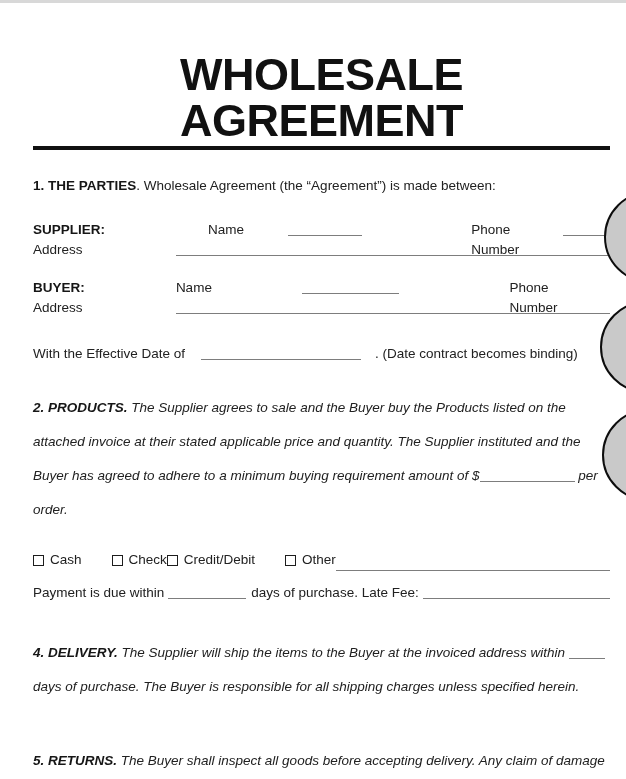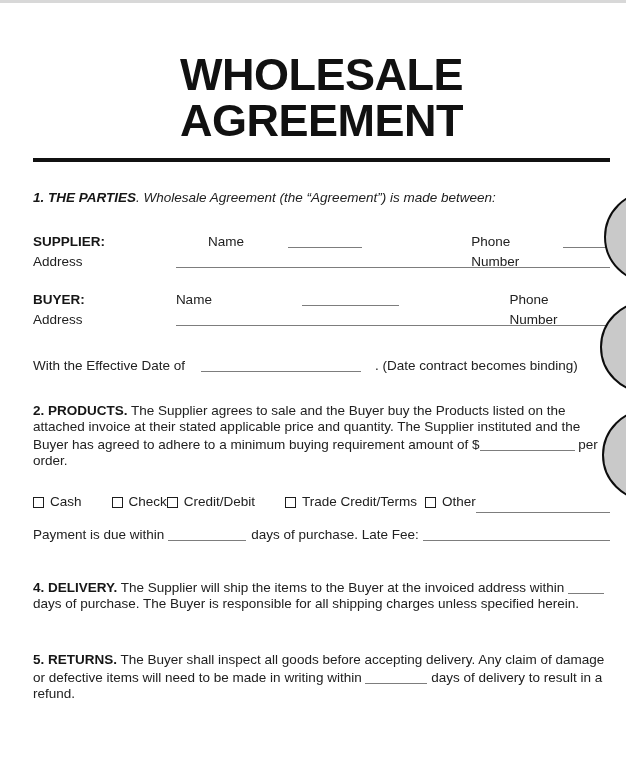--- a/index.html
+++ b/index.html
@@ -24,48 +24,48 @@
     margin-bottom: 26px;
   }
   .doc-title span {
     display: inline-block;
     font-size: 45px;
     line-height: 46px;
     font-weight: bold;
     letter-spacing: -0.5px;
     color: #111;
     border-bottom: 4px solid #111;
-    padding: 0 4px 14px 4px;
+    padding: 0 4px 2px 4px;
   }
 
   .para { margin-bottom: 0; }
   b, .bold { font-weight: bold; color: #161616; }
 
   
   .blank {
     display: inline-block;
     border-bottom: 1.2px solid #7d7d7d;
     height: 14px;
     vertical-align: baseline;
     transform: translateY(2px);
   }
   .blank.grow { flex: 1 1 auto; }
 
   .row { display: flex; align-items: baseline; line-height: 20px; }
-  .parties-intro { margin-top: 0; margin-bottom: 24px; line-height: 20px; font-style: italic; }
+  .parties-intro { margin-top: 0; margin-bottom: 24px; line-height: 20px; }
 
   .party-block { margin-bottom: 18px; }
   .party-block .row { margin-bottom: 0; gap: 44px; }
   .party-block .row + .row { margin-top: 0; }
   .party-block .line1 { height: 20px; }
   .party-block .line2 { height: 20px; }
 
   .effective-row { margin: 26px 0 0 0; line-height: 20px; display: flex; align-items: baseline; gap: 6px; }
 
-  .section-para { margin-top: 27px; line-height: 16px; }
+  .section-para { margin-top: 27px; line-height: 34px; font-style: italic; }
   .payment-head { margin-top: 38px; line-height: 20px; }
 
   .checkbox-row { display: flex; align-items: center; margin-top: 23px; line-height: 20px; }
   .cb-item { display: flex; align-items: center; white-space: nowrap; }
   .cb-box {
     display: inline-block;
     width: 11px; height: 11px;
     border: 1.6px solid #1d1d1d;
     margin-right: 6px;
     background: #fff;
@@ -163,24 +163,20 @@
         <span>Cash</span>
       </span>
     <span class="cb-item" style="">
         <span class="cb-box"></span>
         <span>Check</span>
       </span>
     <span class="cb-item" style="margin-right:30px">
         <span class="cb-box"></span>
         <span>Credit/Debit</span>
       </span>
-    <span class="cb-item" style="margin-right:8px">
-        <span class="cb-box"></span>
-        <span>Trade Credit/Terms</span>
-      </span>
     <span class="cb-item">
         <span class="cb-box"></span>
         <span>Other</span>
       </span>
     <span class="blank grow" style="transform:translateY(4px)"></span>
   </div>
 
   <div class="due-row">
     <span>Payment is due within</span>
     <span class="sp" style="width:4px"></span>

